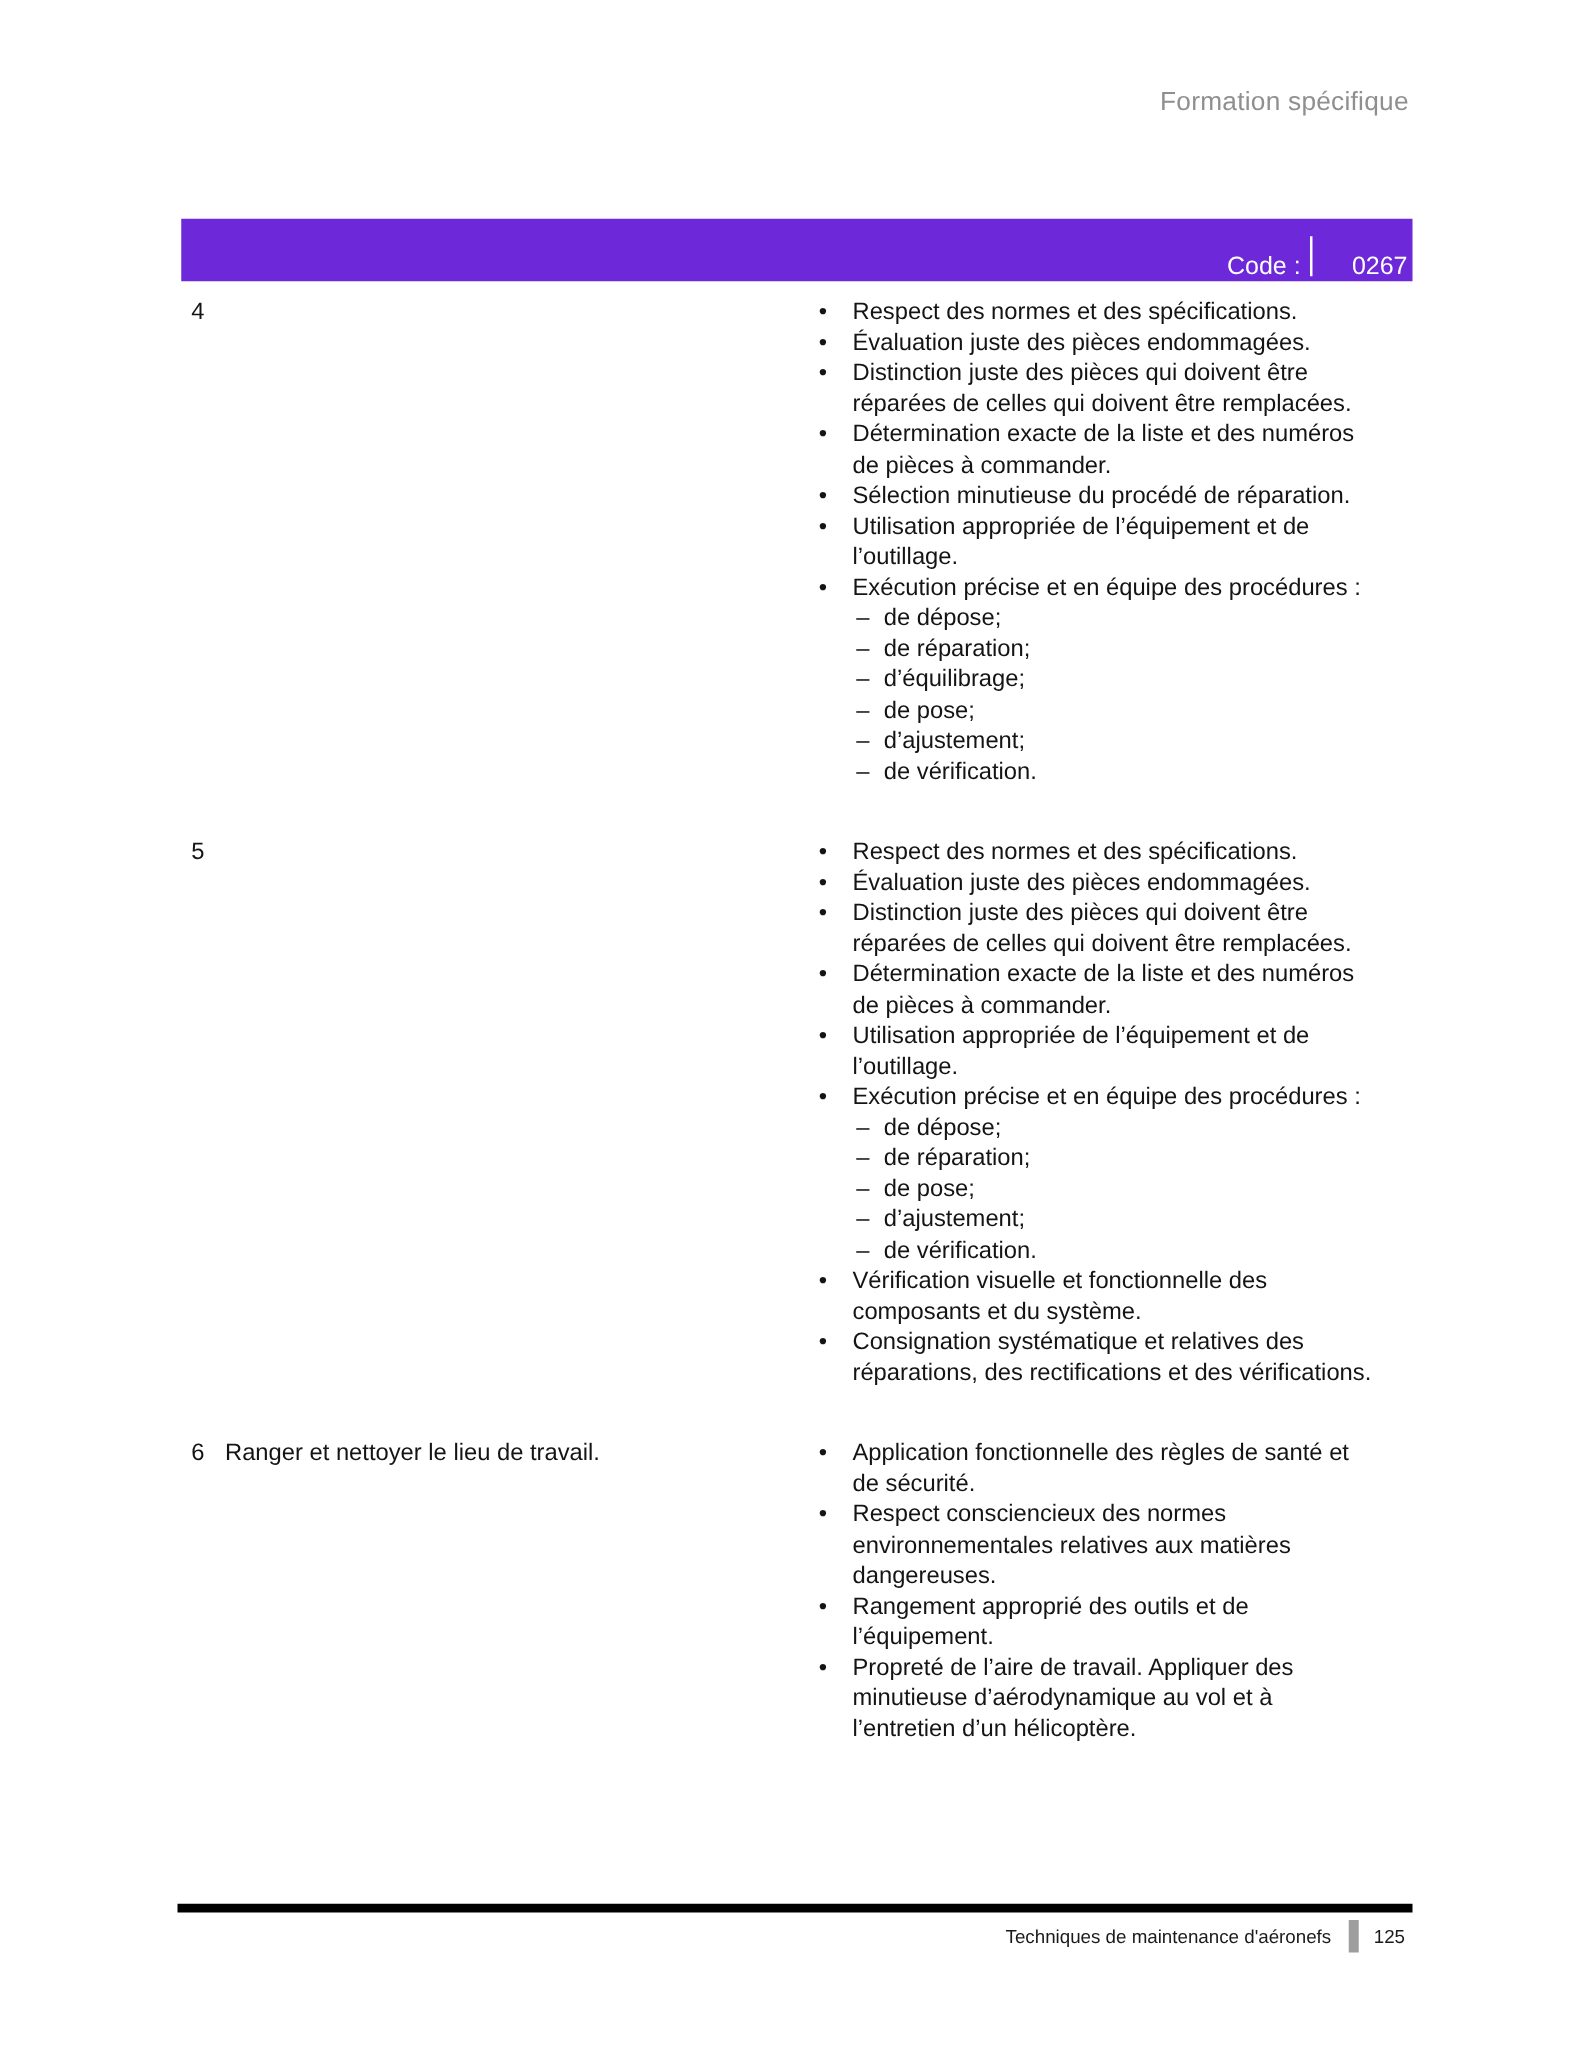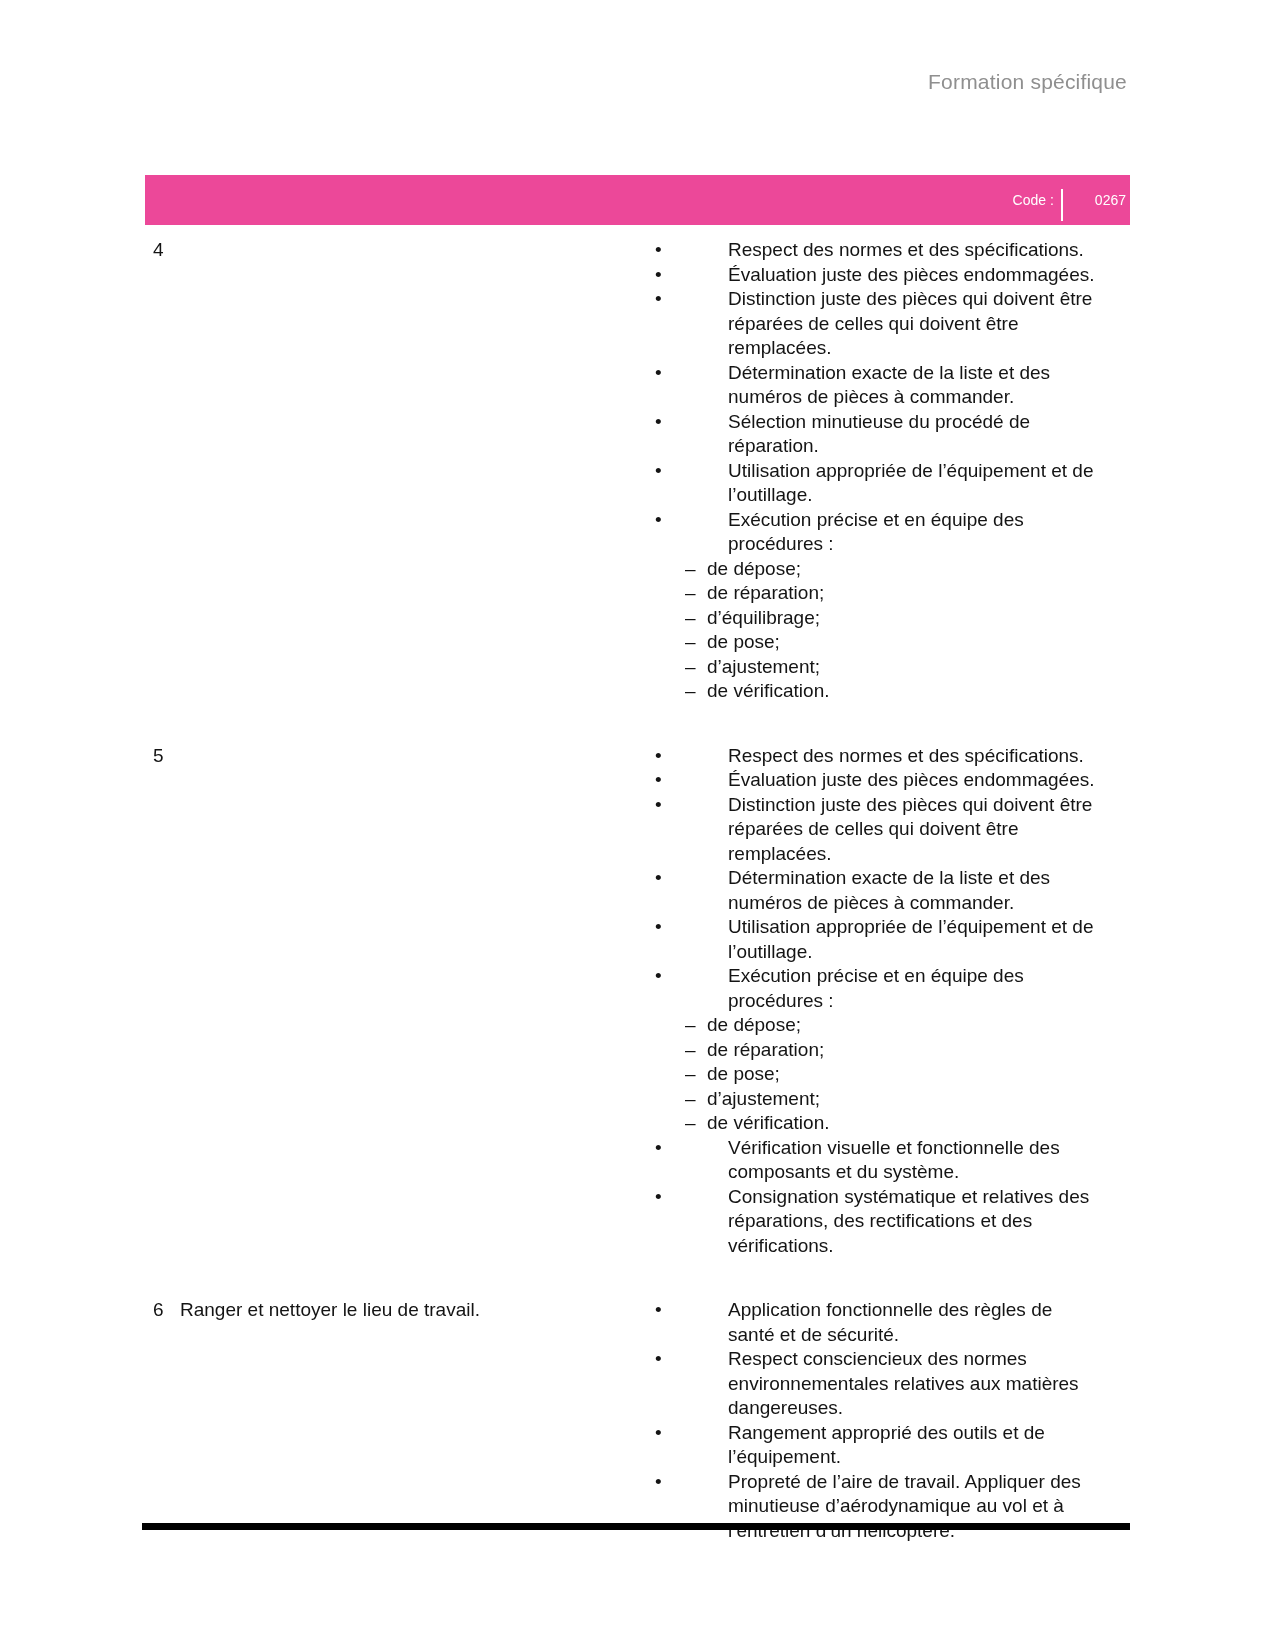--- a/index.html
+++ b/index.html
@@ -16,26 +16,26 @@
     position:absolute;
     top:70px; right:148px;
     font-size:21px;
     color:#8f8f8f;
     letter-spacing:0.2px;
   }
   .code-bar {
     position:absolute;
     top:175px; left:145px;
     width:985px; height:50px;
-    background:#ec4899;
+    background:#6d28d9;
     display:flex;
-    align-items:center;
+    align-items:flex-end;
     justify-content:flex-end;
     color:#ffffff;
-    font-size:14px;
+    font-size:20px;
     box-sizing:border-box;
   }
   .code-divider {
     width:2px; height:32px;
     background:#ffffff;
     margin-left:7px;
     align-self:flex-end;
     margin-bottom:4px;
   }
   .code-value { margin-left:32px; margin-right:4px; }
@@ -47,21 +47,21 @@
     font-size:19px;
     line-height:24.5px;
   }
   .section { display:flex; margin-bottom:40px; }
   .sec-left { width:510px; flex-shrink:0; display:flex; }
   .sec-num { width:35px; padding-left:8px; box-sizing:border-box; flex-shrink:0; }
   .sec-title { width:400px; }
   .sec-right { width:447px; flex-shrink:0; }
   .crit { display:flex; }
   .crit-dot { width:27px; flex-shrink:0; }
-  .crit-text { width:420px;margin-left:46px; }
+  .crit-text { width:420px; }
   .sub { display:flex; margin-left:30px; }
   .sub-dash { width:22px; flex-shrink:0; }
 
   .footer {
     position:absolute;
     left:142px; top:1523px;
     width:988px;
   }
   .footer-rule { height:7px; background:#000000; }
   .footer-row {
@@ -232,15 +232,20 @@
           <div class="crit">
             <span class="crit-dot">•</span>
             <span class="crit-text">Propreté de l’aire de travail. Appliquer des minutieuse d’aérodynamique au vol et à l’entretien d’un hélicoptère.</span>
           </div>
         </div>
       </div>
     </div>
 
   <div class="footer">
     <div class="footer-rule"></div>
+    <div class="footer-row">
+      <span class="footer-title">Techniques de maintenance d'aéronefs</span>
+      <span class="footer-sep"></span>
+      <span class="footer-page">125</span>
+    </div>
   </div>
 
 </div>
 
 </body></html>

